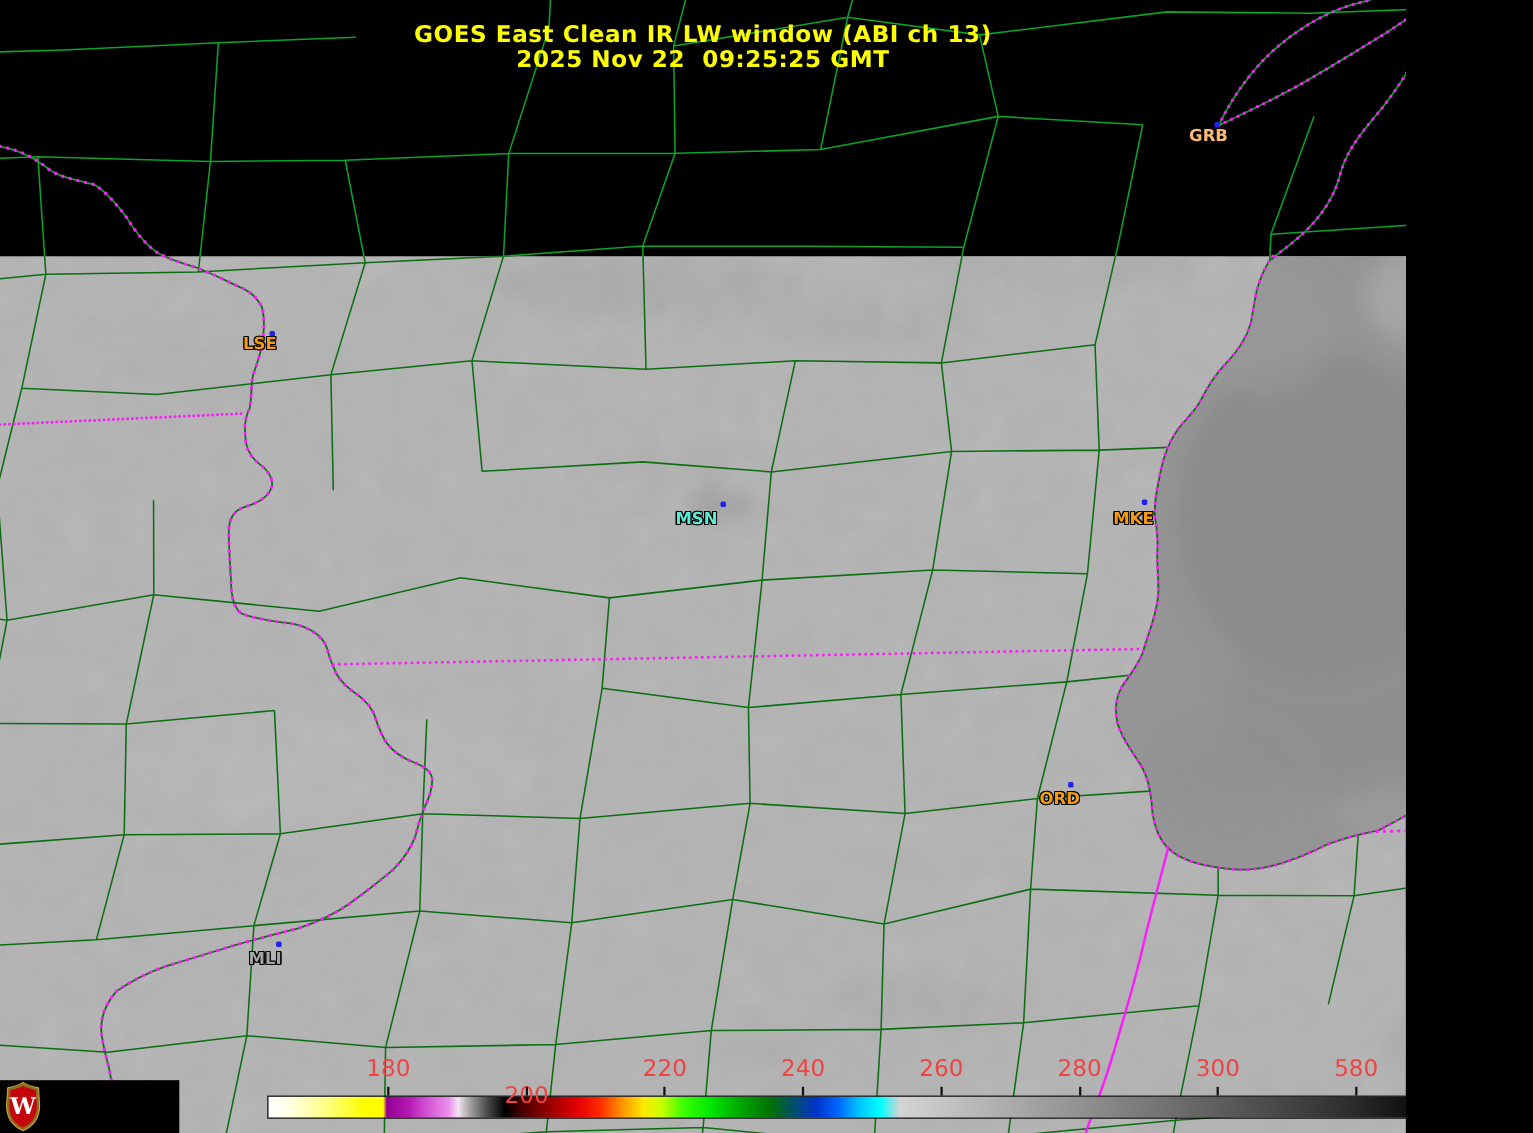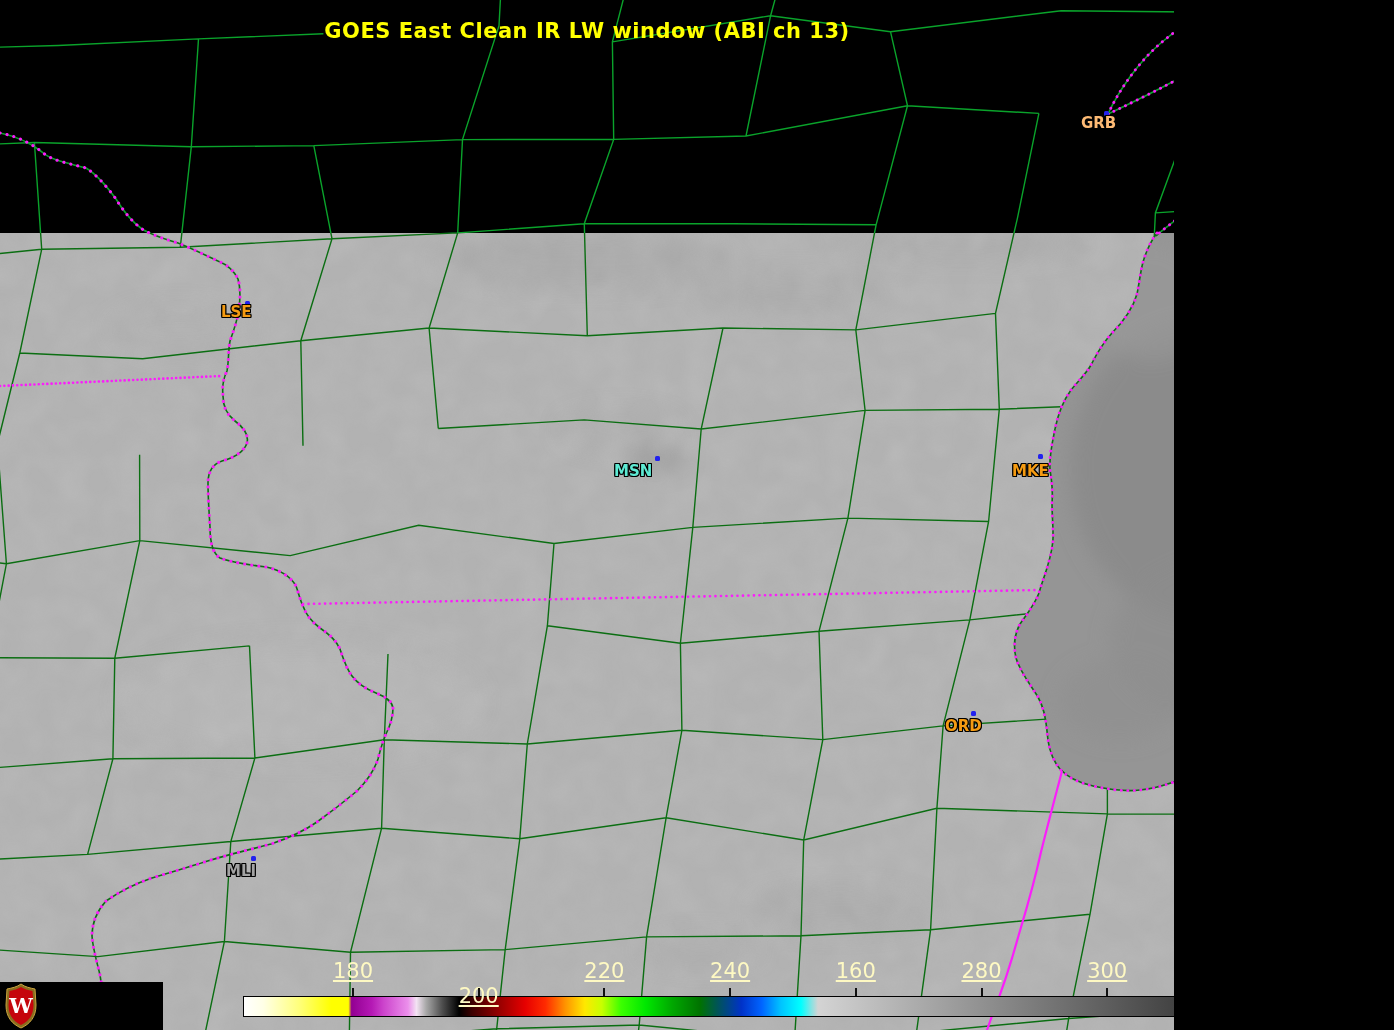--- a/index.html
+++ b/index.html
@@ -1,16 +1,16 @@
 <!DOCTYPE html>
 <html><head>
 <meta charset="utf-8">
 <style>
   html,body{margin:0;padding:0;background:#000;}
-  .stage{position:relative;width:1174px;height:1030px;background:#000;overflow:hidden;
+  .stage{position:relative;width:1278px;height:1030px;background:#000;overflow:hidden;
          font-family:"DejaVu Sans",sans-serif;}
   .stage svg.mapsvg{position:absolute;left:0;top:0;}
 
   
   .title{position:absolute;left:0;top:20px;width:100%;text-align:center;
          font-weight:bold;font-size:21px;line-height:23px;letter-spacing:.5px;}
   .title div{white-space:pre;}
 
   
   .slabel{position:absolute;font-weight:bold;font-size:15px;line-height:16px;
@@ -22,21 +22,21 @@
   .cb-bar{position:absolute;left:243px;top:996px;width:1067px;height:21px;
           box-sizing:border-box;border:1px solid #000;
           background:linear-gradient(to right,
             #ffffff 0%,#ffffe6 1.8%,#ffff7a 5.2%,#ffff00 8.2%,#ffff00 9.8%,
             #920092 10.1%,#b519b5 12%,#cc44cc 13.1%,#eb8feb 15.4%,#f3e3f3 16.2%,
             #a8a8a8 17.1%,#4f4f4f 18.6%,#000000 20.2%,#3c0000 21.4%,#9b0000 24.1%,
             #e60000 26.4%,#ff2a00 28.3%,#ff9500 30.2%,#ffe800 32.0%,#c8ff00 33.6%,
             #3cff00 35.4%,#00e800 37.7%,#00a800 40.2%,#007300 42.8%,#00525e 44.6%,
             #0032c8 46.7%,#0064ff 48.6%,#00c3ff 50.4%,#00ffff 52.3%,#8ae2e2 53.3%,
             #d4d4d4 53.9%,#9f9f9f 66%,#6b6b6b 78%,#2f2f2f 92%,#000000 100%);}
-  .cbl{position:absolute;top:959px;width:80px;text-align:center;font-size:21px;color:#fef9c3;text-decoration:underline;}
+  .cbl{position:absolute;top:959px;width:80px;text-align:center;font-size:21px;color:#ef4444;}
   .cbt{position:absolute;top:988px;width:2px;height:8px;background:#101010;}
 
   
   .logo{position:absolute;left:0;top:982px;width:163px;height:48px;background:#000;
         display:flex;align-items:center;padding-left:3px;box-sizing:border-box;}
   .logo-text{margin-left:6px;}
   .lt0{font-size:6.5px;line-height:7px;margin-bottom:1px;}
   .lt1,.lt2{font-size:13px;line-height:14px;letter-spacing:.2px;}
 
   
@@ -168,20 +168,21 @@
       <path class="mg dense" d="M0,386 L221,376" stroke="#fb1dfb"></path>
       <path class="mg dashline" d="M303,604 L1039,590" stroke="#fb1dfb"></path>
       <path class="mg dots2" d="M1252,756 L1394,751" stroke="#fb1dfb"></path>
       <path class="mg solidmg" d="M1062,771 C1056,794 1049,820 1041,852 C1033,888 1025,914 1019,934
         C1011,963 1001,993 993,1013 L987,1030" stroke="#fb1dfb"></path>
     </g>
   </svg>
 
   <div class="title" style="color: rgb(255, 255, 0);">
     <div>GOES East Clean IR LW window (ABI ch 13)</div>
+    <div>2025 Nov 22  09:25:25 GMT</div>
   </div>
 
   <div id="stations">
       <span class="sdot" style="left: 1104px; top: 111px; background: rgb(34, 34, 238);"></span>
       <span class="slabel" style="left: 1081px; top: 115px; color: #fdba74;">GRB</span>
       <span class="sdot" style="left: 245px; top: 301px; background: rgb(34, 34, 238);"></span>
       <span class="slabel" style="left: 221px; top: 304px; color: rgb(245, 155, 18);">LSE</span>
       <span class="sdot" style="left: 655px; top: 456px; background: rgb(34, 34, 238);"></span>
       <span class="slabel" style="left: 614px; top: 463px; color: #5eead4;">MSN</span>
       <span class="sdot" style="left: 1038px; top: 454px; background: rgb(34, 34, 238);"></span>
@@ -195,21 +196,21 @@
   <div id="cbwrap">
     <div class="cb-bar"></div>
   <div class="cbl" style="left: 313px;">180</div>
       <div class="cbt" style="left: 352px;"></div>
       <div class="cbl" style="left: 438.7px; margin-top: 25px;">200</div>
       <div class="cbt" style="left: 477.7px;"></div>
       <div class="cbl" style="left: 564.4px;">220</div>
       <div class="cbt" style="left: 603.4px;"></div>
       <div class="cbl" style="left: 690.1px;">240</div>
       <div class="cbt" style="left: 729.1px;"></div>
-      <div class="cbl" style="left: 815.8px;">160</div>
+      <div class="cbl" style="left: 815.8px;">260</div>
       <div class="cbt" style="left: 854.8px;"></div>
       <div class="cbl" style="left: 941.5px;">280</div>
       <div class="cbt" style="left: 980.5px;"></div>
       <div class="cbl" style="left: 1067.2px;">300</div>
       <div class="cbt" style="left: 1106.2px;"></div>
       <div class="cbl" style="left: 1192.9px;">580</div>
       <div class="cbt" style="left: 1231.9px;"></div>
     </div>
 
   <div class="logo">

